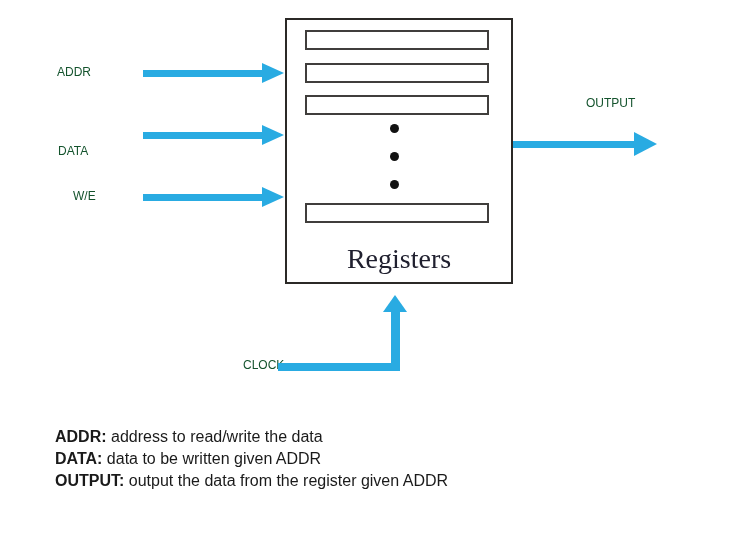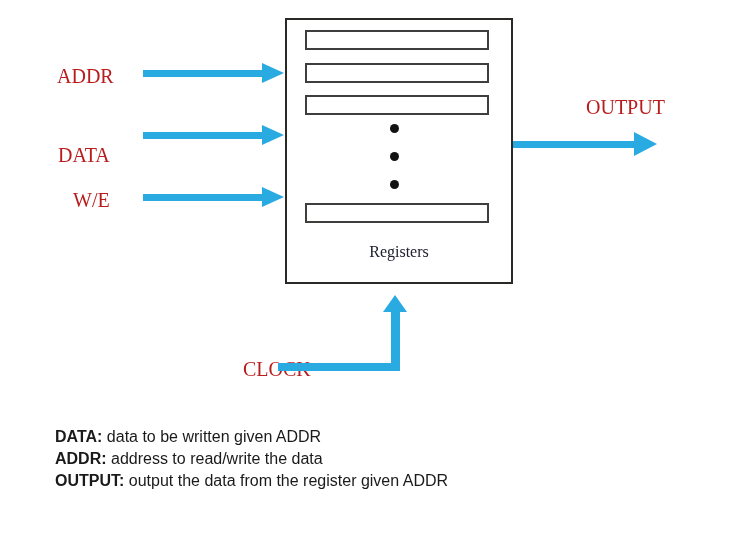--- a/index.html
+++ b/index.html
@@ -6,24 +6,23 @@
   .canvas {
     position: relative;
     width: 730px;
     height: 554px;
     background: #ffffff;
     font-family: "Liberation Sans", sans-serif;
     overflow: hidden;
   }
   .lbl {
     position: absolute;
-    font-size: 20px;
-    color: #b91c1c;
+    font-size: 12px;
+    color: #14532d;
     white-space: nowrap;
-    font-family: Liberation Serif, serif;
   }
   
   .reg-box {
     position: absolute;
     left: 285px; top: 18px;
     width: 228px; height: 266px;
     border: 2px solid #2b2926;
     box-sizing: border-box;
     background: #ffffff;
   }
@@ -40,21 +39,21 @@
     width: 9px; height: 9px;
     border-radius: 50%;
     background: #121212;
   }
   .reg-label {
     position: absolute;
     left: 285px; top: 243px;
     width: 228px;
     text-align: center;
     font-family: "Liberation Serif", serif;
-    font-size: 16px;
+    font-size: 28px;
     color: #20202f;
   }
   
   .shaft { position: absolute; background: #29ABE2; }
   .head-right {
     position: absolute;
     width: 0; height: 0;
     border-top: 10px solid transparent;
     border-bottom: 10px solid transparent;
     border-left: 22px solid #29ABE2;
@@ -120,18 +119,18 @@
   </div>
 
   <div class="lbl" style="left:195px; top:358px;margin-left:48px;">CLOCK</div>
   <div>
     <div class="shaft" style="left:278px; top:363px; width:122px; height:8px;"></div>
     <div class="shaft" style="left:391px; top:312px; width:9px; height:59px;"></div>
     <div class="head-up" style="left:383px; top:295px;"></div>
   </div>
 
   <div class="legend">
+    <div><span class="term">ADDR:</span><span> address to read/write the data</span></div>
     <div><span class="term">DATA:</span><span> data to be written given ADDR</span></div>
-    <div><span class="term">ADDR:</span><span> address to read/write the data</span></div>
     <div><span class="term">OUTPUT:</span><span> output the data from the register given ADDR</span></div>
   </div>
 
 </div>
 
 </body></html>

